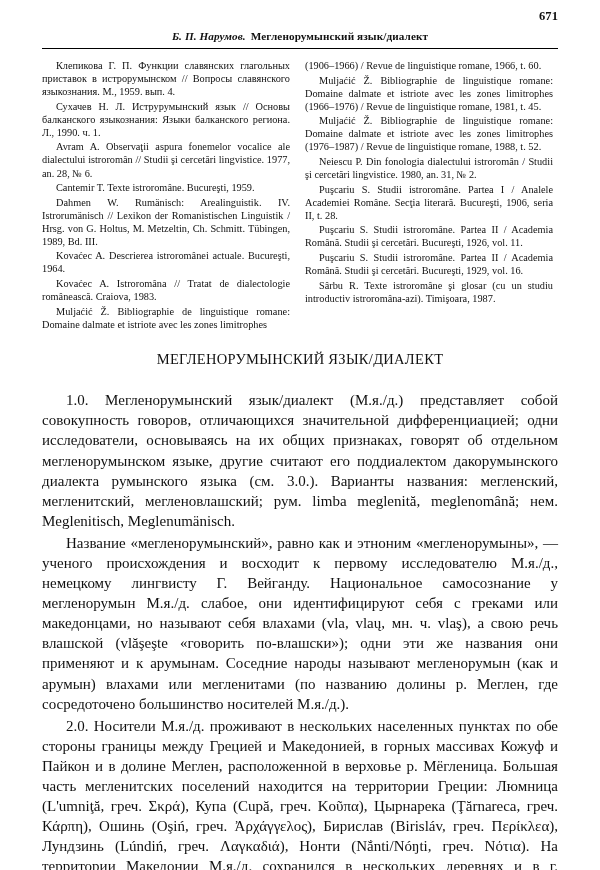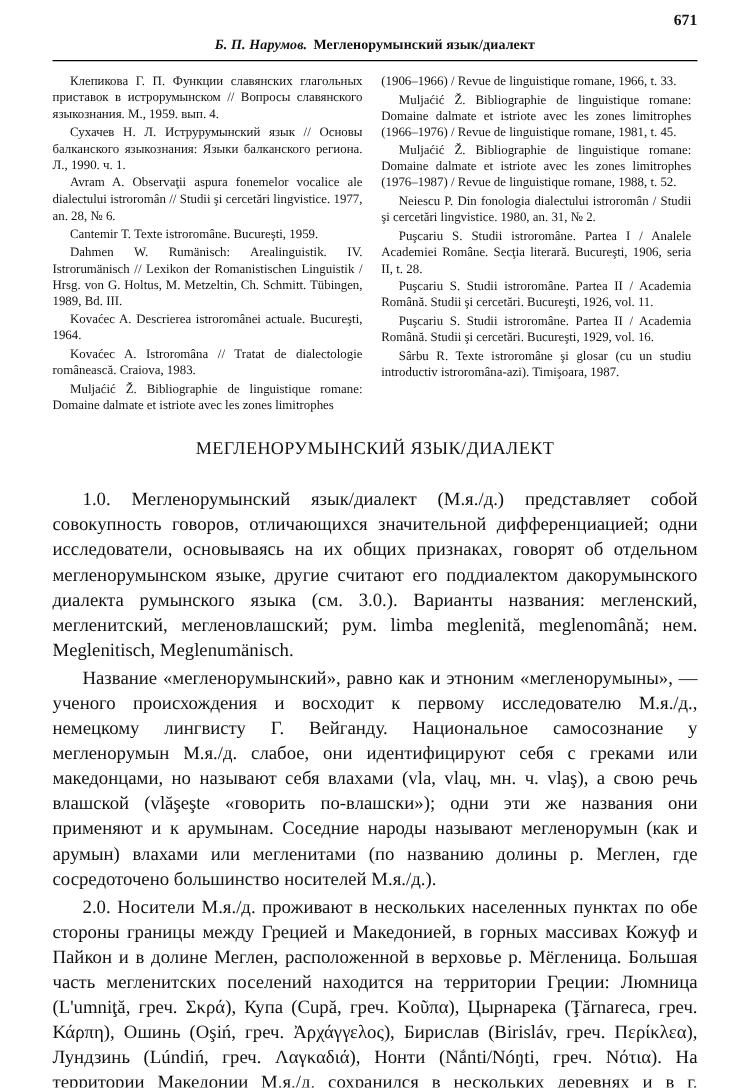--- a/index.html
+++ b/index.html
@@ -116,21 +116,21 @@
       <p class="ref">Клепикова Г. П. Функции славянских глагольных приставок в истрорумынском // Вопросы славянского языкознания. М., 1959. вып. 4.</p>
       <p class="ref">Сухачев Н. Л. Иструрумынский язык // Основы балканского языкознания: Языки балканского региона. Л., 1990. ч. 1.</p>
       <p class="ref">Avram A. Observaţii aspura fonemelor vocalice ale dialectului istroromân // Studii şi cercetări lingvistice. 1977, an. 28, № 6.</p>
       <p class="ref">Cantemir T. Texte istroromâne. Bucureşti, 1959.</p>
       <p class="ref">Dahmen W. Rumänisch: Arealinguistik. IV. Istrorumänisch // Lexikon der Romanistischen Linguistik / Hrsg. von G. Holtus, M. Metzeltin, Ch. Schmitt. Tübingen, 1989, Bd. III.</p>
       <p class="ref">Kovaćec A. Descrierea istroromânei actuale. Bucureşti, 1964.</p>
       <p class="ref">Kovaćec A. Istroromâna // Tratat de dialectologie românească. Craiova, 1983.</p>
       <p class="ref">Muljaćić Ž. Bibliographie de linguistique romane: Domaine dalmate et istriote avec les zones limitrophes</p>
     </div>
     <div class="col">
-      <p class="ref noindent">(1906–1966) / Revue de linguistique romane, 1966, t. 33.</p>
+      <p class="ref noindent">(1906–1966) / Revue de linguistique romane, 1966, t. 60.</p>
       <p class="ref">Muljaćić Ž. Bibliographie de linguistique romane: Domaine dalmate et istriote avec les zones limitrophes (1966–1976) / Revue de linguistique romane, 1981, t. 45.</p>
       <p class="ref">Muljaćić Ž. Bibliographie de linguistique romane: Domaine dalmate et istriote avec les zones limitrophes (1976–1987) / Revue de linguistique romane, 1988, t. 52.</p>
       <p class="ref">Neiescu P. Din fonologia dialectului istroromân / Studii şi cercetări lingvistice. 1980, an. 31, № 2.</p>
       <p class="ref">Puşcariu S. Studii istroromâne. Partea I / Analele Academiei Române. Secţia literară. Bucureşti, 1906, seria II, t. 28.</p>
       <p class="ref">Puşcariu S. Studii istroromâne. Partea II / Academia Română. Studii şi cercetări. Bucureşti, 1926, vol. 11.</p>
       <p class="ref">Puşcariu S. Studii istroromâne. Partea II / Academia Română. Studii şi cercetări. Bucureşti, 1929, vol. 16.</p>
       <p class="ref">Sârbu R. Texte istroromâne şi glosar (cu un studiu introductiv istroromâna-azi). Timişoara, 1987.</p>
     </div>
   </div>
 

